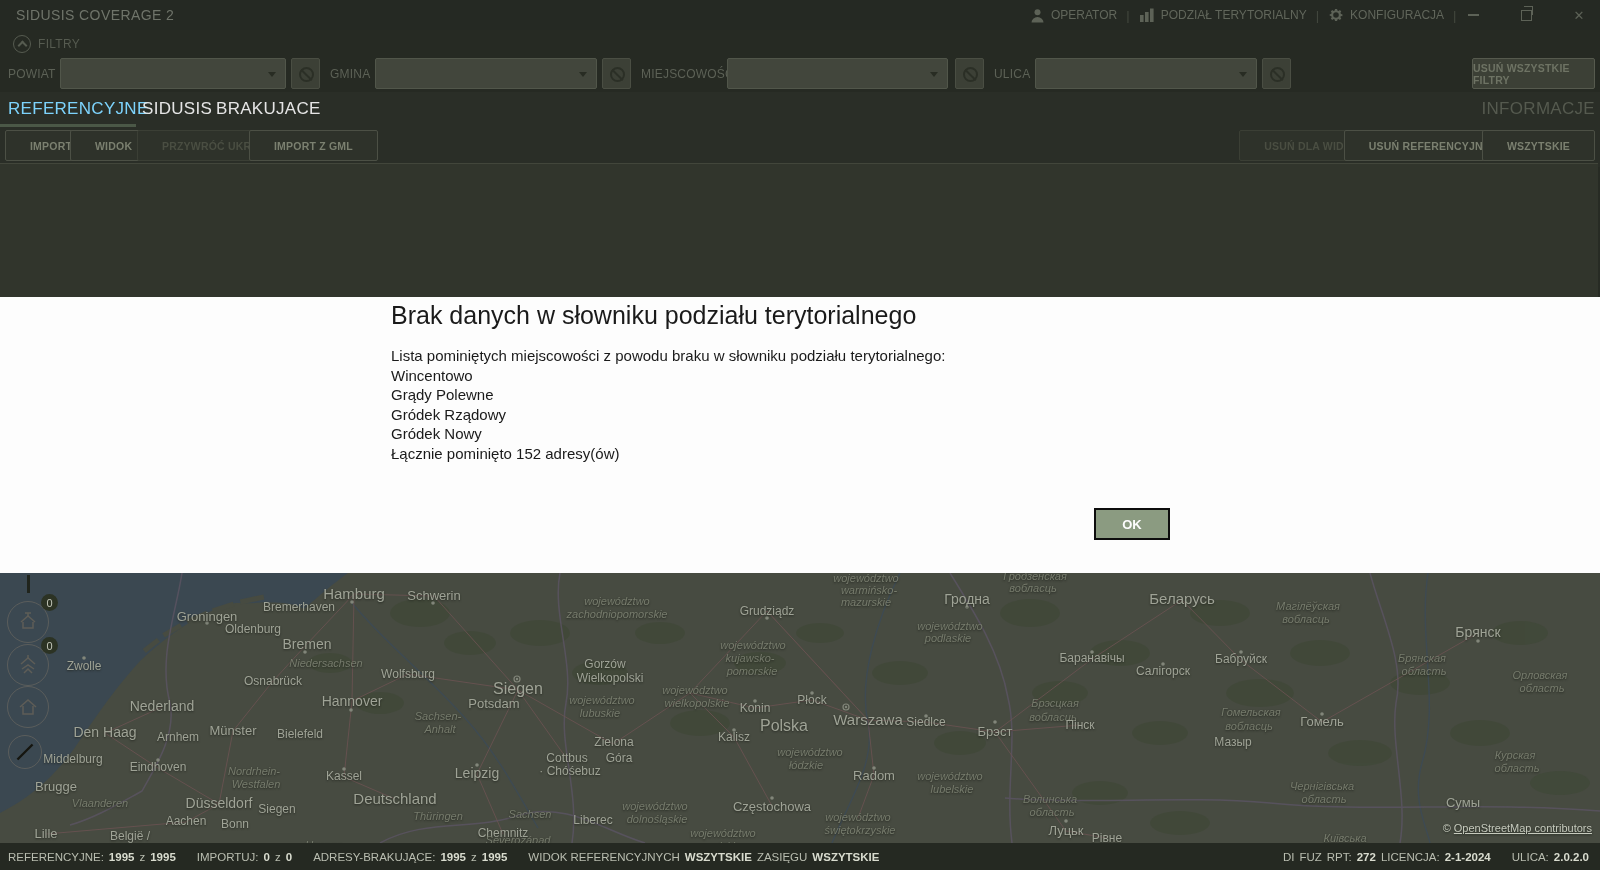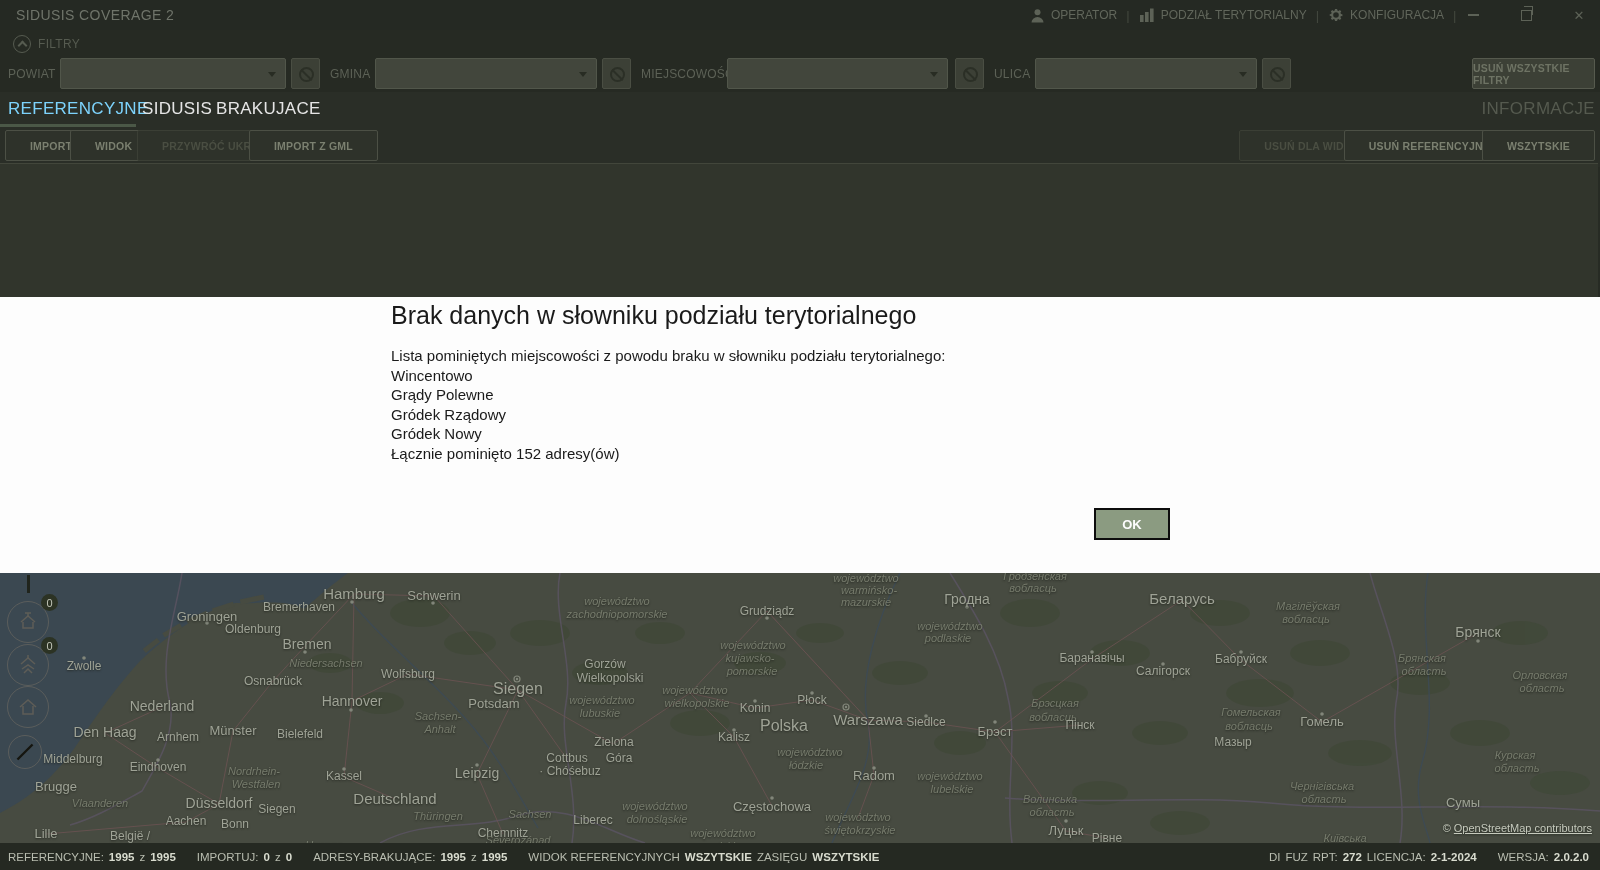--- a/index.html
+++ b/index.html
@@ -604,16 +604,16 @@
       <span class="seg">ZASIĘGU</span>
       <span class="seg b">WSZYTSKIE</span>
     </div>
   <div class="status-right">
       <span class="seg">DI</span>
       <span class="seg">FUZ</span>
       <span class="seg">RPT:</span>
       <span class="seg b">272</span>
       <span class="seg">LICENCJA:</span>
       <span class="seg b">2-1-2024</span>
-      <span class="seg g">WERSJA:</span>
+      <span class="seg g">ULICA:</span>
       <span class="seg b">2.0.2.0</span>
     </div>
 </div>
 
 </body></html>

